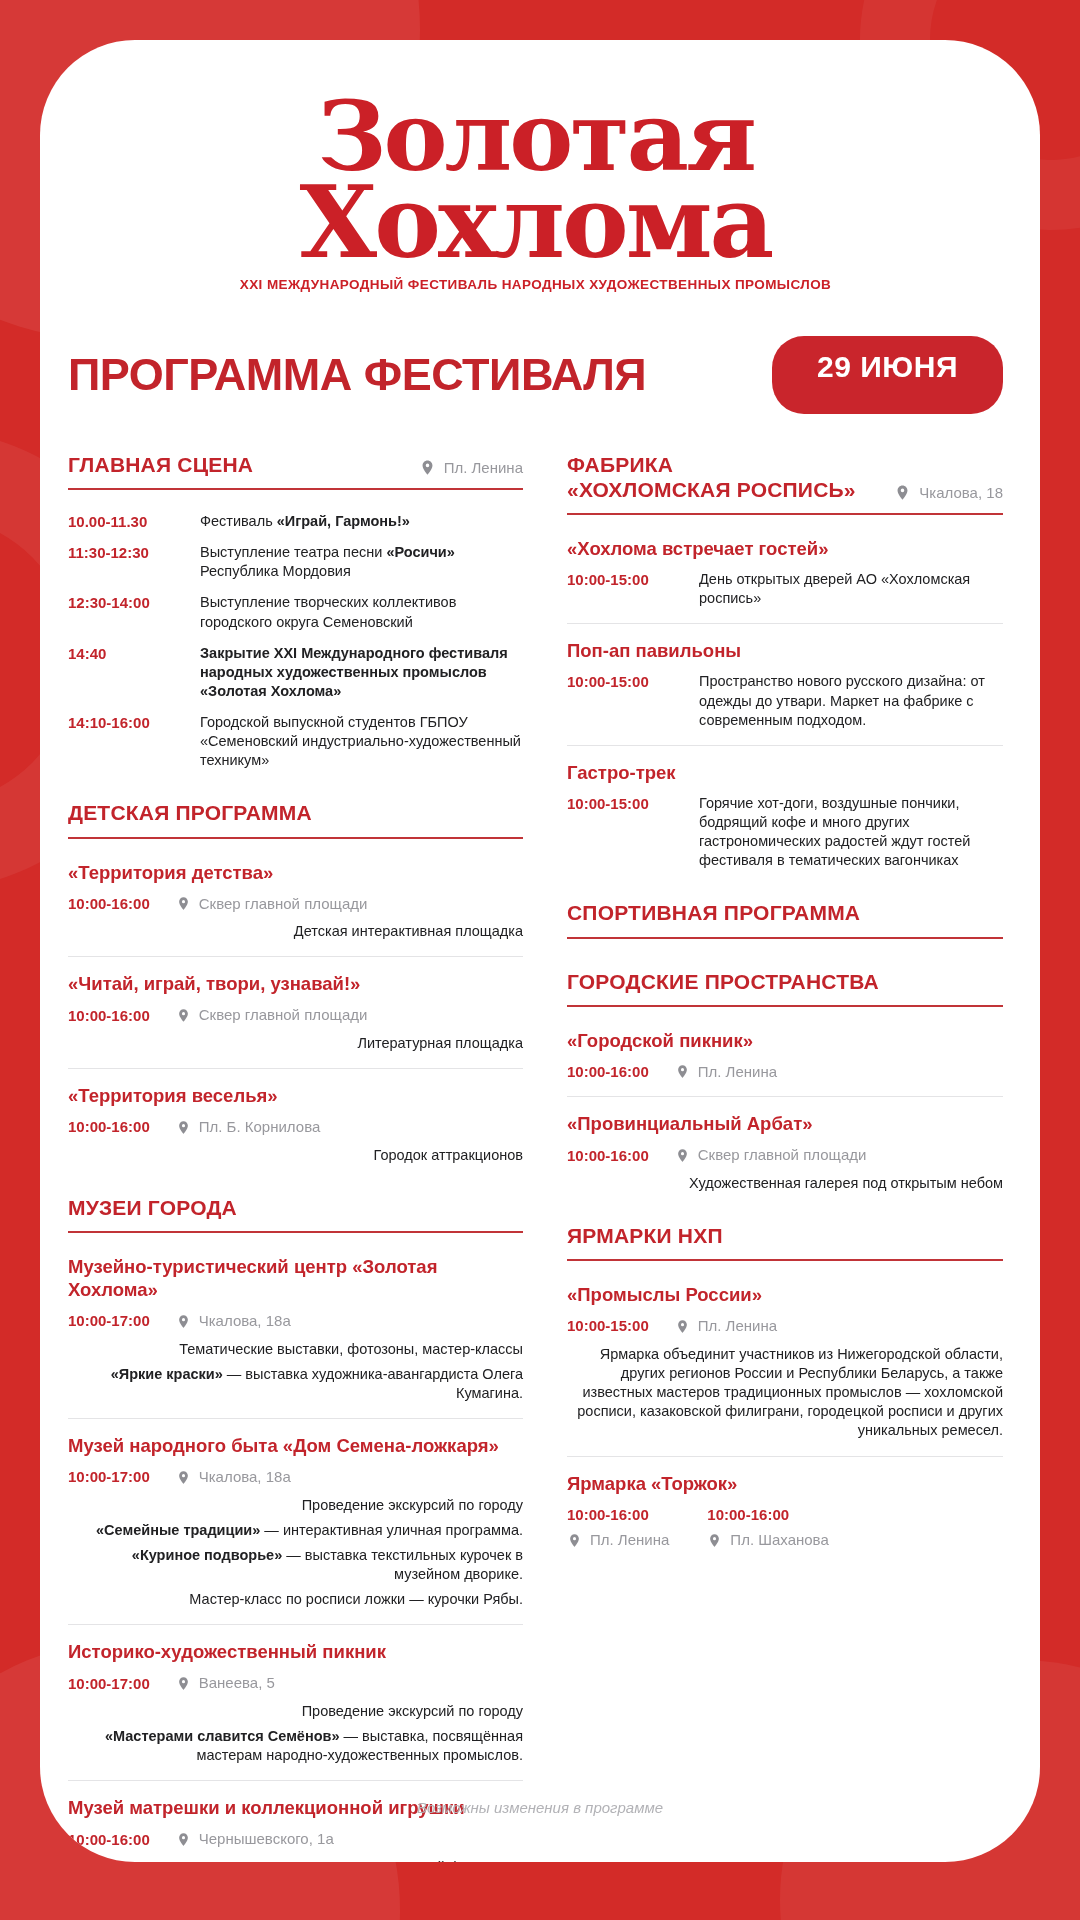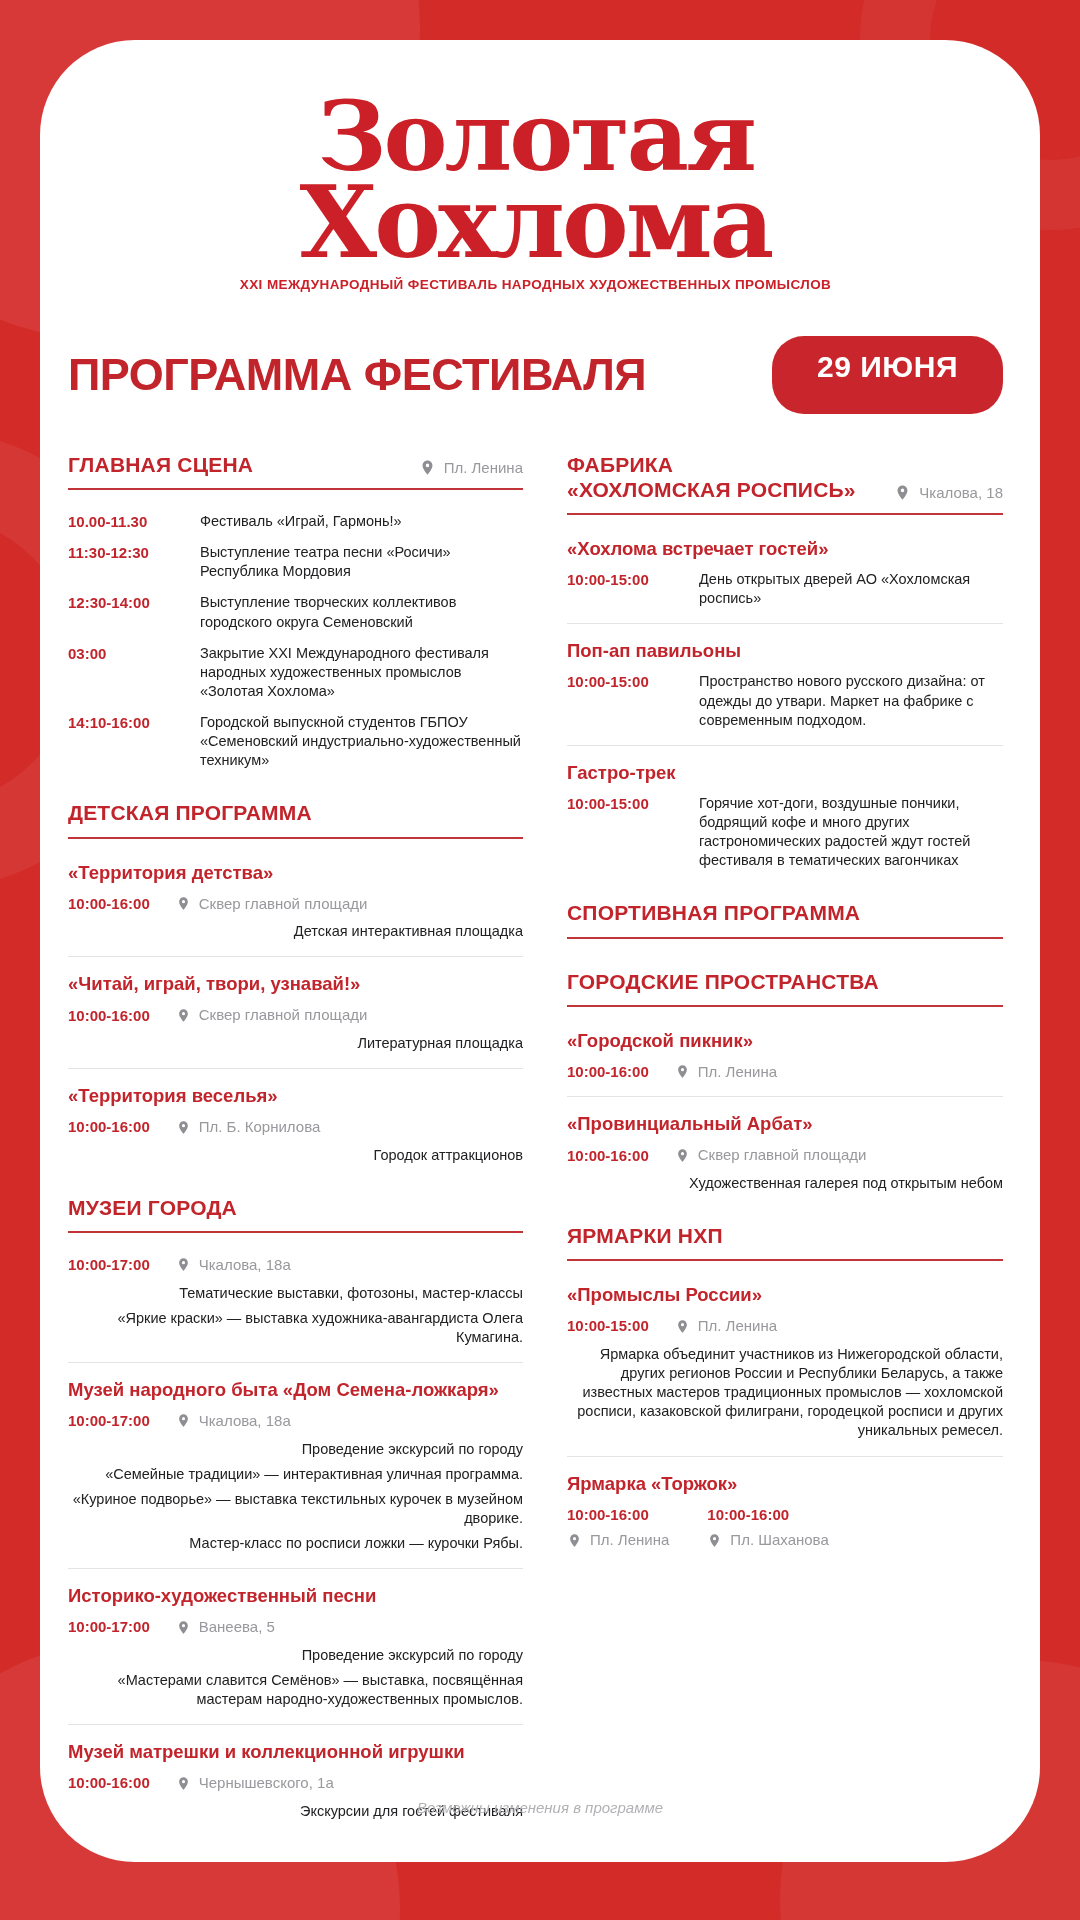--- a/index.html
+++ b/index.html
@@ -50,21 +50,21 @@
   .sec-head{
     display:flex;justify-content:space-between;align-items:flex-end;
     padding-bottom:11px;border-bottom:2px solid #c13438;margin-bottom:22px;
   }
   .sec-head h2{margin:0;font-size:21px;font-weight:700;color:var(--red);letter-spacing:.2px;line-height:1.2;}
   .loc{display:inline-flex;align-items:center;gap:8px;color:var(--gray);font-size:15px;line-height:1.2;}
   .loc svg{flex:0 0 auto;}
   .srow{display:grid;grid-template-columns:118px 1fr;column-gap:14px;margin-bottom:12px;}
   .time{color:var(--red);font-weight:700;font-size:15px;line-height:1.3;white-space:nowrap;}
   .desc{color:var(--ink);font-size:14.5px;line-height:1.32;}
-  .desc .bold,.para .bold{font-weight:400;}
+  .desc .bold,.para .bold{font-weight:700;}
   .event-title{margin:0 0 10px;font-size:18.5px;font-weight:700;color:var(--red);line-height:1.25;}
   .meta{display:flex;align-items:center;gap:26px;margin-bottom:9px;}
   .para{margin:6px 0 0;color:var(--ink);font-size:14.5px;line-height:1.32;text-align:right;}
   .divider{height:1px;background:var(--line);margin:15px 0;}
   .slots{display:flex;gap:38px;}
   .slot{display:flex;flex-direction:column;gap:7px;}
   .footer-note{
     position:absolute;left:0;right:0;bottom:46px;text-align:center;
     color:#b2b2b6;font-size:15px;font-style:italic;margin:0;
   }
@@ -111,21 +111,21 @@
         </div>
         <div class="srow">
           <div class="time">11:30-12:30</div>
           <div class="desc"><span>Выступление театра песни </span><span class="bold">«Росичи»</span><br><span>Республика Мордовия</span></div>
         </div>
         <div class="srow">
           <div class="time">12:30-14:00</div>
           <div class="desc"><span>Выступление творческих коллективов городского округа Семеновский</span></div>
         </div>
         <div class="srow">
-          <div class="time">03:00</div>
+          <div class="time">14:40</div>
           <div class="desc"><span class="bold">Закрытие XXI Международного фестиваля народных художественных промыслов «Золотая Хохлома»</span></div>
         </div>
         <div class="srow">
           <div class="time">14:10-16:00</div>
           <div class="desc"><span>Городской выпускной студентов ГБПОУ «Семеновский индустриально-художественный техникум»</span></div>
         </div>
       </section>
 
       <section>
         <div class="sec-head">
@@ -176,20 +176,21 @@
           <p class="para">Городок аттракционов</p>
         </div>
       </section>
 
       <section>
         <div class="sec-head">
           <h2>МУЗЕИ ГОРОДА</h2>
         </div>
 
         <div class="event">
+          <h3 class="event-title">Музейно-туристический центр «Золотая Хохлома»</h3>
           <div class="meta">
             <span class="time">10:00-17:00</span>
             <span class="loc">
               <svg width="15" height="15" viewBox="0 0 24 24" fill="#8e8e93">
                   <path d="M12 2C8.13 2 5 5.13 5 9c0 5.25 7 13 7 13s7-7.75 7-13c0-3.87-3.13-7-7-7zm0 9.5A2.5 2.5 0 1 1 12 6.5a2.5 2.5 0 0 1 0 5z"></path>
                 </svg>
               <span>Чкалова, 18а</span>
             </span>
           </div>
           <p class="para"><span>Тематические выставки, фотозоны, мастер-классы</span></p>
@@ -209,21 +210,21 @@
             </span>
           </div>
           <p class="para"><span>Проведение экскурсий по городу</span></p>
           <p class="para"><span class="bold">«Семейные традиции»</span><span> — интерактивная уличная программа.</span></p>
           <p class="para"><span class="bold">«Куриное подворье»</span><span> — выставка текстильных курочек в музейном дворике.</span></p>
           <p class="para"><span>Мастер-класс по росписи ложки — курочки Рябы.</span></p>
         </div>
         <div class="divider"></div>
 
         <div class="event">
-          <h3 class="event-title">Историко-художественный песни</h3>
+          <h3 class="event-title">Историко-художественный пикник</h3>
           <div class="meta">
             <span class="time">10:00-17:00</span>
             <span class="loc">
               <svg width="15" height="15" viewBox="0 0 24 24" fill="#8e8e93">
                   <path d="M12 2C8.13 2 5 5.13 5 9c0 5.25 7 13 7 13s7-7.75 7-13c0-3.87-3.13-7-7-7zm0 9.5A2.5 2.5 0 1 1 12 6.5a2.5 2.5 0 0 1 0 5z"></path>
                 </svg>
               <span>Ванеева, 5</span>
             </span>
           </div>
           <p class="para"><span>Проведение экскурсий по городу</span></p>

